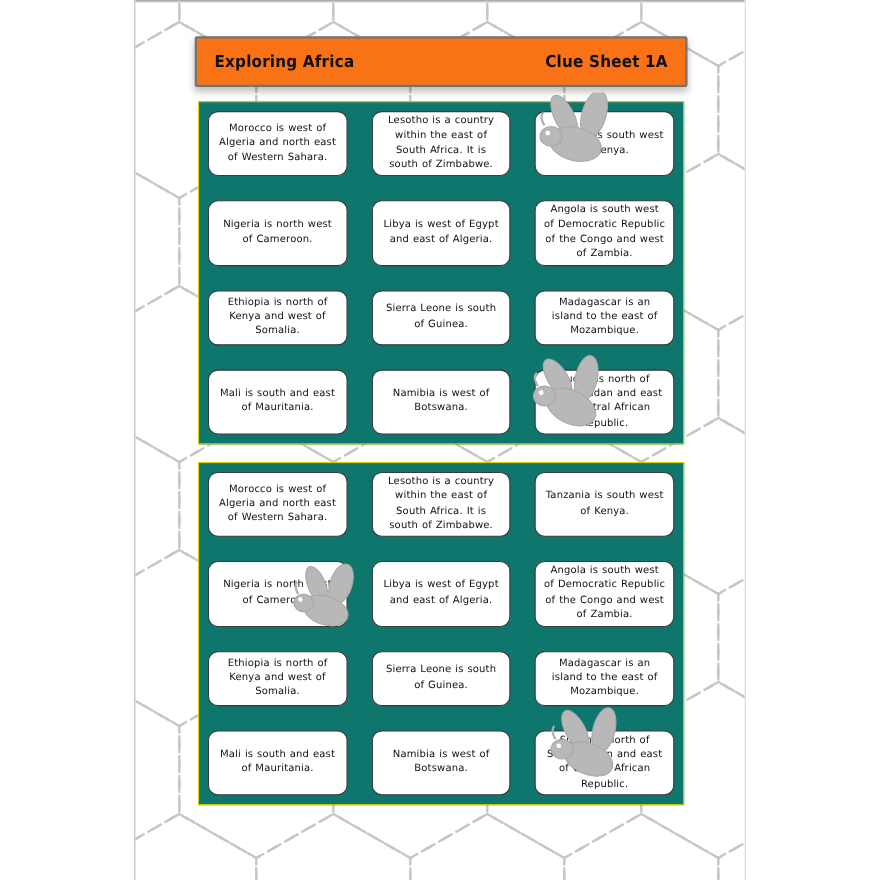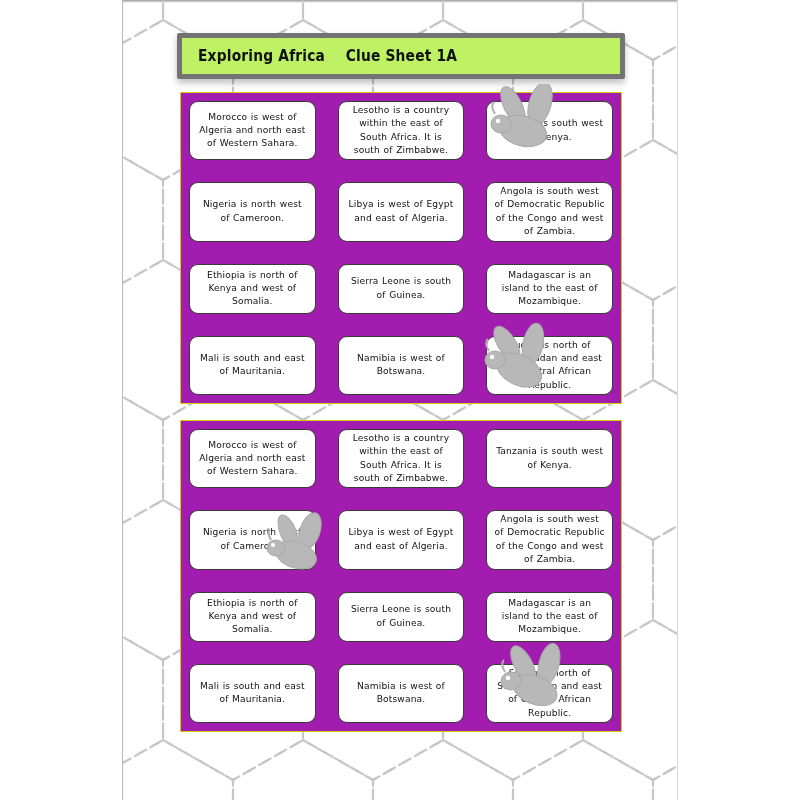--- a/index.html
+++ b/index.html
@@ -59,45 +59,46 @@
   }
   .bee svg { display: block; }
 
   
   .titlebar {
     position: absolute;
     left: 54px;
     top: 33px;
     width: 448px;
     height: 46px;
-    background: #bef264;
-    border: 5px solid #737373;
+    background: #f97316;
+    border: 2px solid #737373;
     border-radius: 2px;
     box-shadow: 0 4px 7px rgba(0,0,0,.25);
     box-sizing: border-box;
     display: flex;
     align-items: center;
+    justify-content: space-between;
     padding: 0 16px;
   }
   .title-text, .sheet-text {
     font-family: "DejaVu Sans", sans-serif;
     font-weight: bold;
     font-size: 15px;
     color: #101010;
     letter-spacing: .2px;
     transform: scaleX(.92);
     transform-origin: left center;
     white-space: nowrap;
   }
   .sheet-text { transform-origin: right center; }
 
   
   .clue-block {
     position: absolute;
-    background: #a21caf;
+    background: #0f766e;
     border: 1px solid #d9cf00;
     box-sizing: border-box;
     display: grid;
     grid-template-columns: repeat(3, 1fr);
     gap: 22px;
     padding: 8px;
   }
   .clue-block.block-1 { left: 57px; top: 92px;  width: 442px; height: 312px; }
   .clue-block.block-2 { left: 57px; top: 420px; width: 442px; height: 312px; }
 

